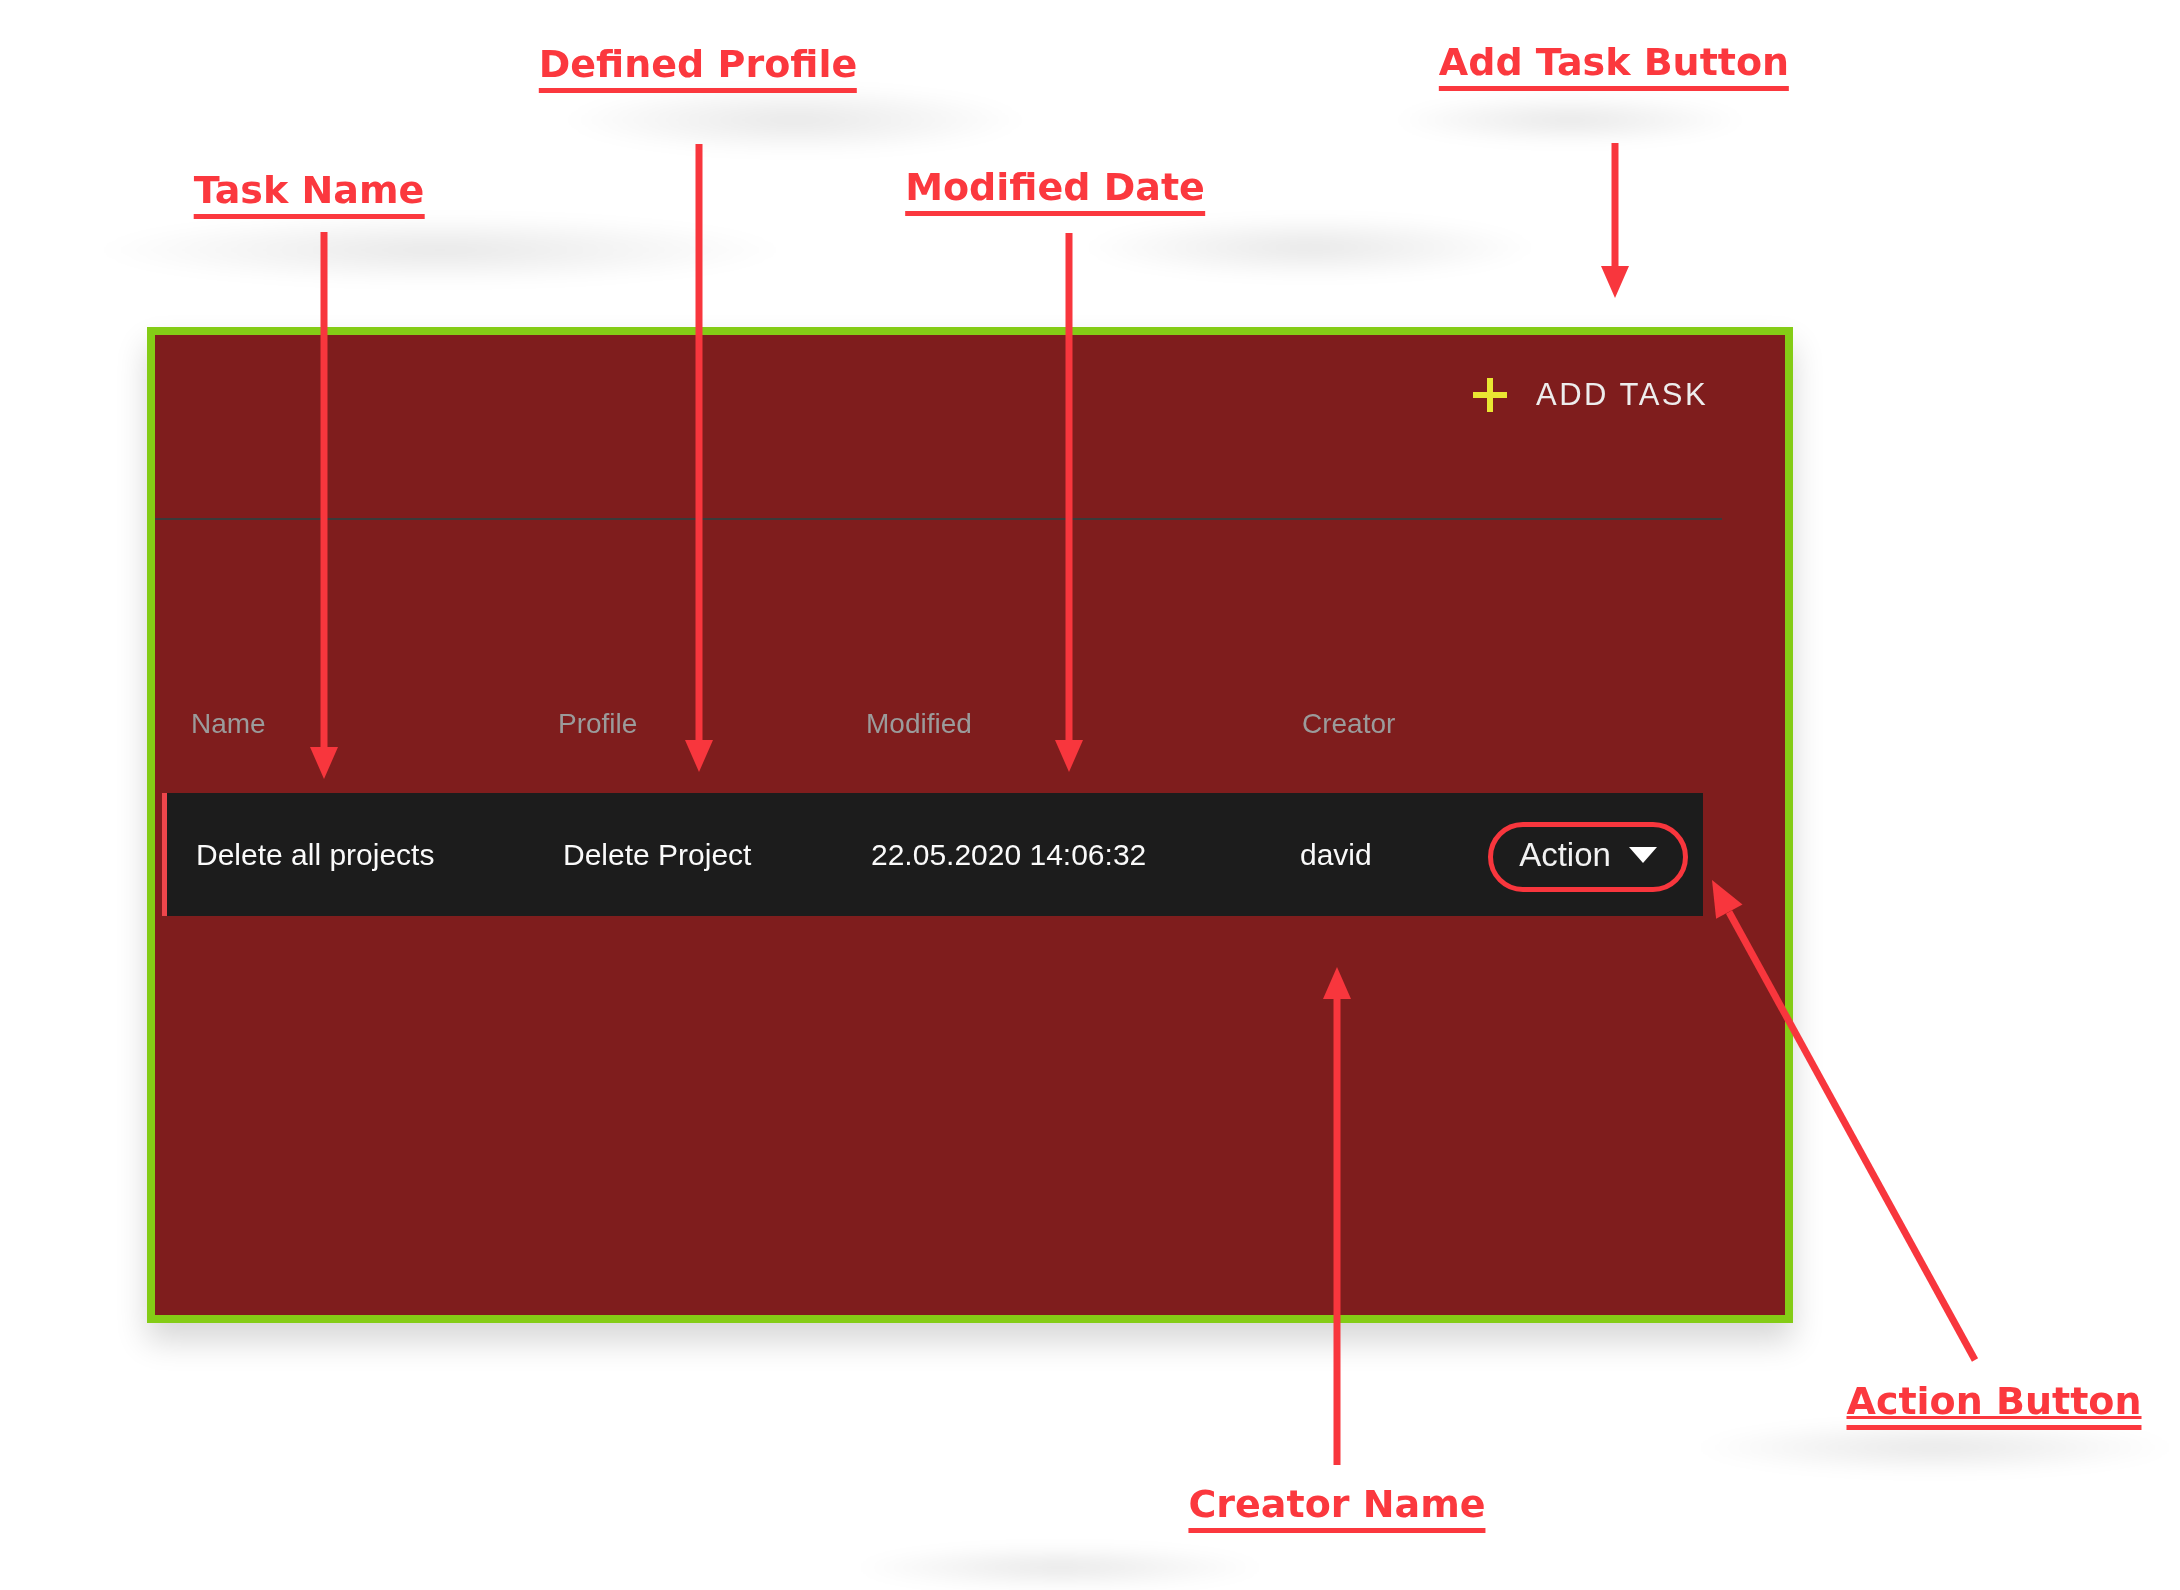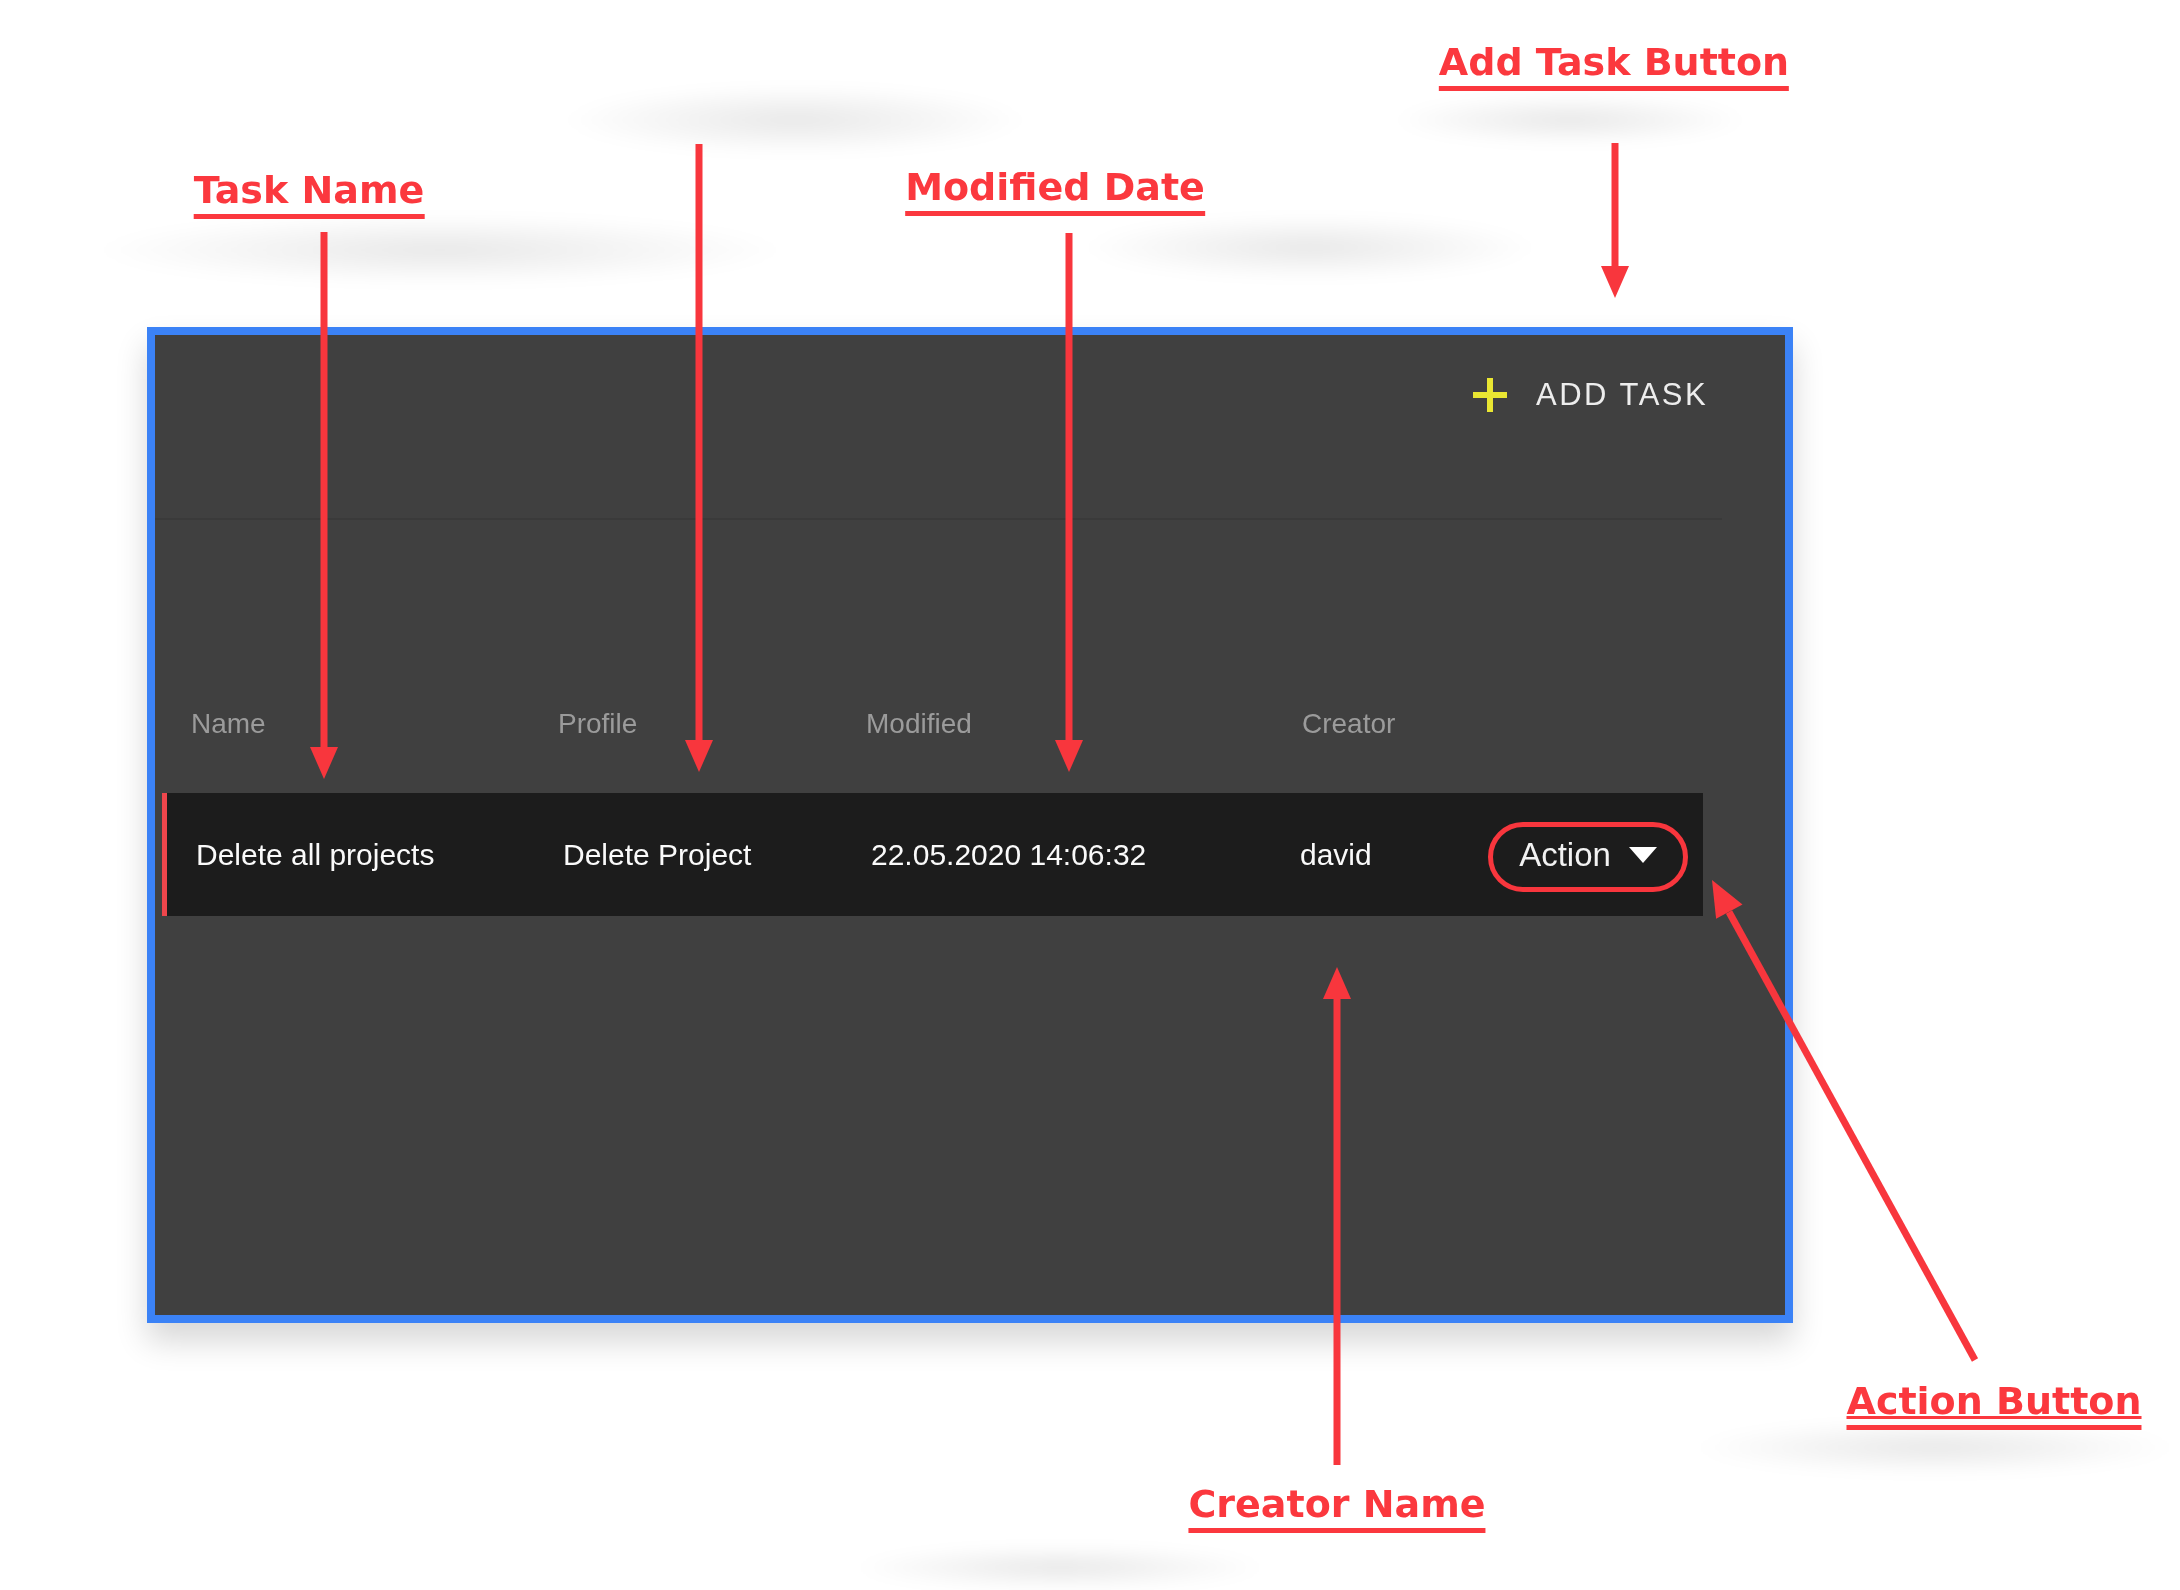--- a/index.html
+++ b/index.html
@@ -21,21 +21,21 @@
     position:absolute; transform:translateX(-50%);
     font-family:"DejaVu Sans", sans-serif; font-weight:bold;
     font-size:38px; color:#fb383e; white-space:nowrap;
     border-bottom:5px solid #fb383e; padding-bottom:2px; line-height:1.1;
   }
 
   
   #app-panel {
     position:absolute; left:147px; top:327px;
     width:1646px; height:996px; box-sizing:border-box;
-    border:8px solid #3b82f6; background:#404040;
+    border:8px solid #84cc16; background:#7f1d1d;
     box-shadow:0 18px 30px rgba(0,0,0,0.16);
   }
   #app-panel .inner { position:absolute; inset:0; }
 
   .add-task {
     position:absolute; left:1315px; top:38px; height:44px;
     display:flex; align-items:center; gap:26px; cursor:pointer;
   }
   .add-task .label {
     color:#ededed; font-size:31px; letter-spacing:2.5px;
@@ -113,20 +113,21 @@
 
 <div id="canvas">
 
   <div class="blob" style="left:90px;top:215px;width:700px;height:70px;"></div>
   <div class="blob" style="left:560px;top:85px;width:470px;height:70px;"></div>
   <div class="blob" style="left:1080px;top:215px;width:460px;height:65px;"></div>
   <div class="blob" style="left:1390px;top:95px;width:360px;height:50px;"></div>
   <div class="blob" style="left:1690px;top:1420px;width:490px;height:55px;"></div>
   <div class="blob" style="left:850px;top:1545px;width:420px;height:45px;"></div>
 
+  <div class="ann-label" style="left:698px;top:44px;">Defined Profile</div>
   <div class="ann-label" style="left:1614px;top:42px;">Add Task Button</div>
   <div class="ann-label" style="left:309px;top:170px;">Task Name</div>
   <div class="ann-label" style="left:1337px;top:1484px;">Creator Name</div>
   <div class="ann-label" style="left:1055px;top:167px;">Modified Date</div>
   <div class="ann-label" style="left:1994px;top:1381px;text-decoration:underline;">Action Button</div>
 
   <div id="app-panel">
     <div class="inner">
 
       <div class="add-task">

